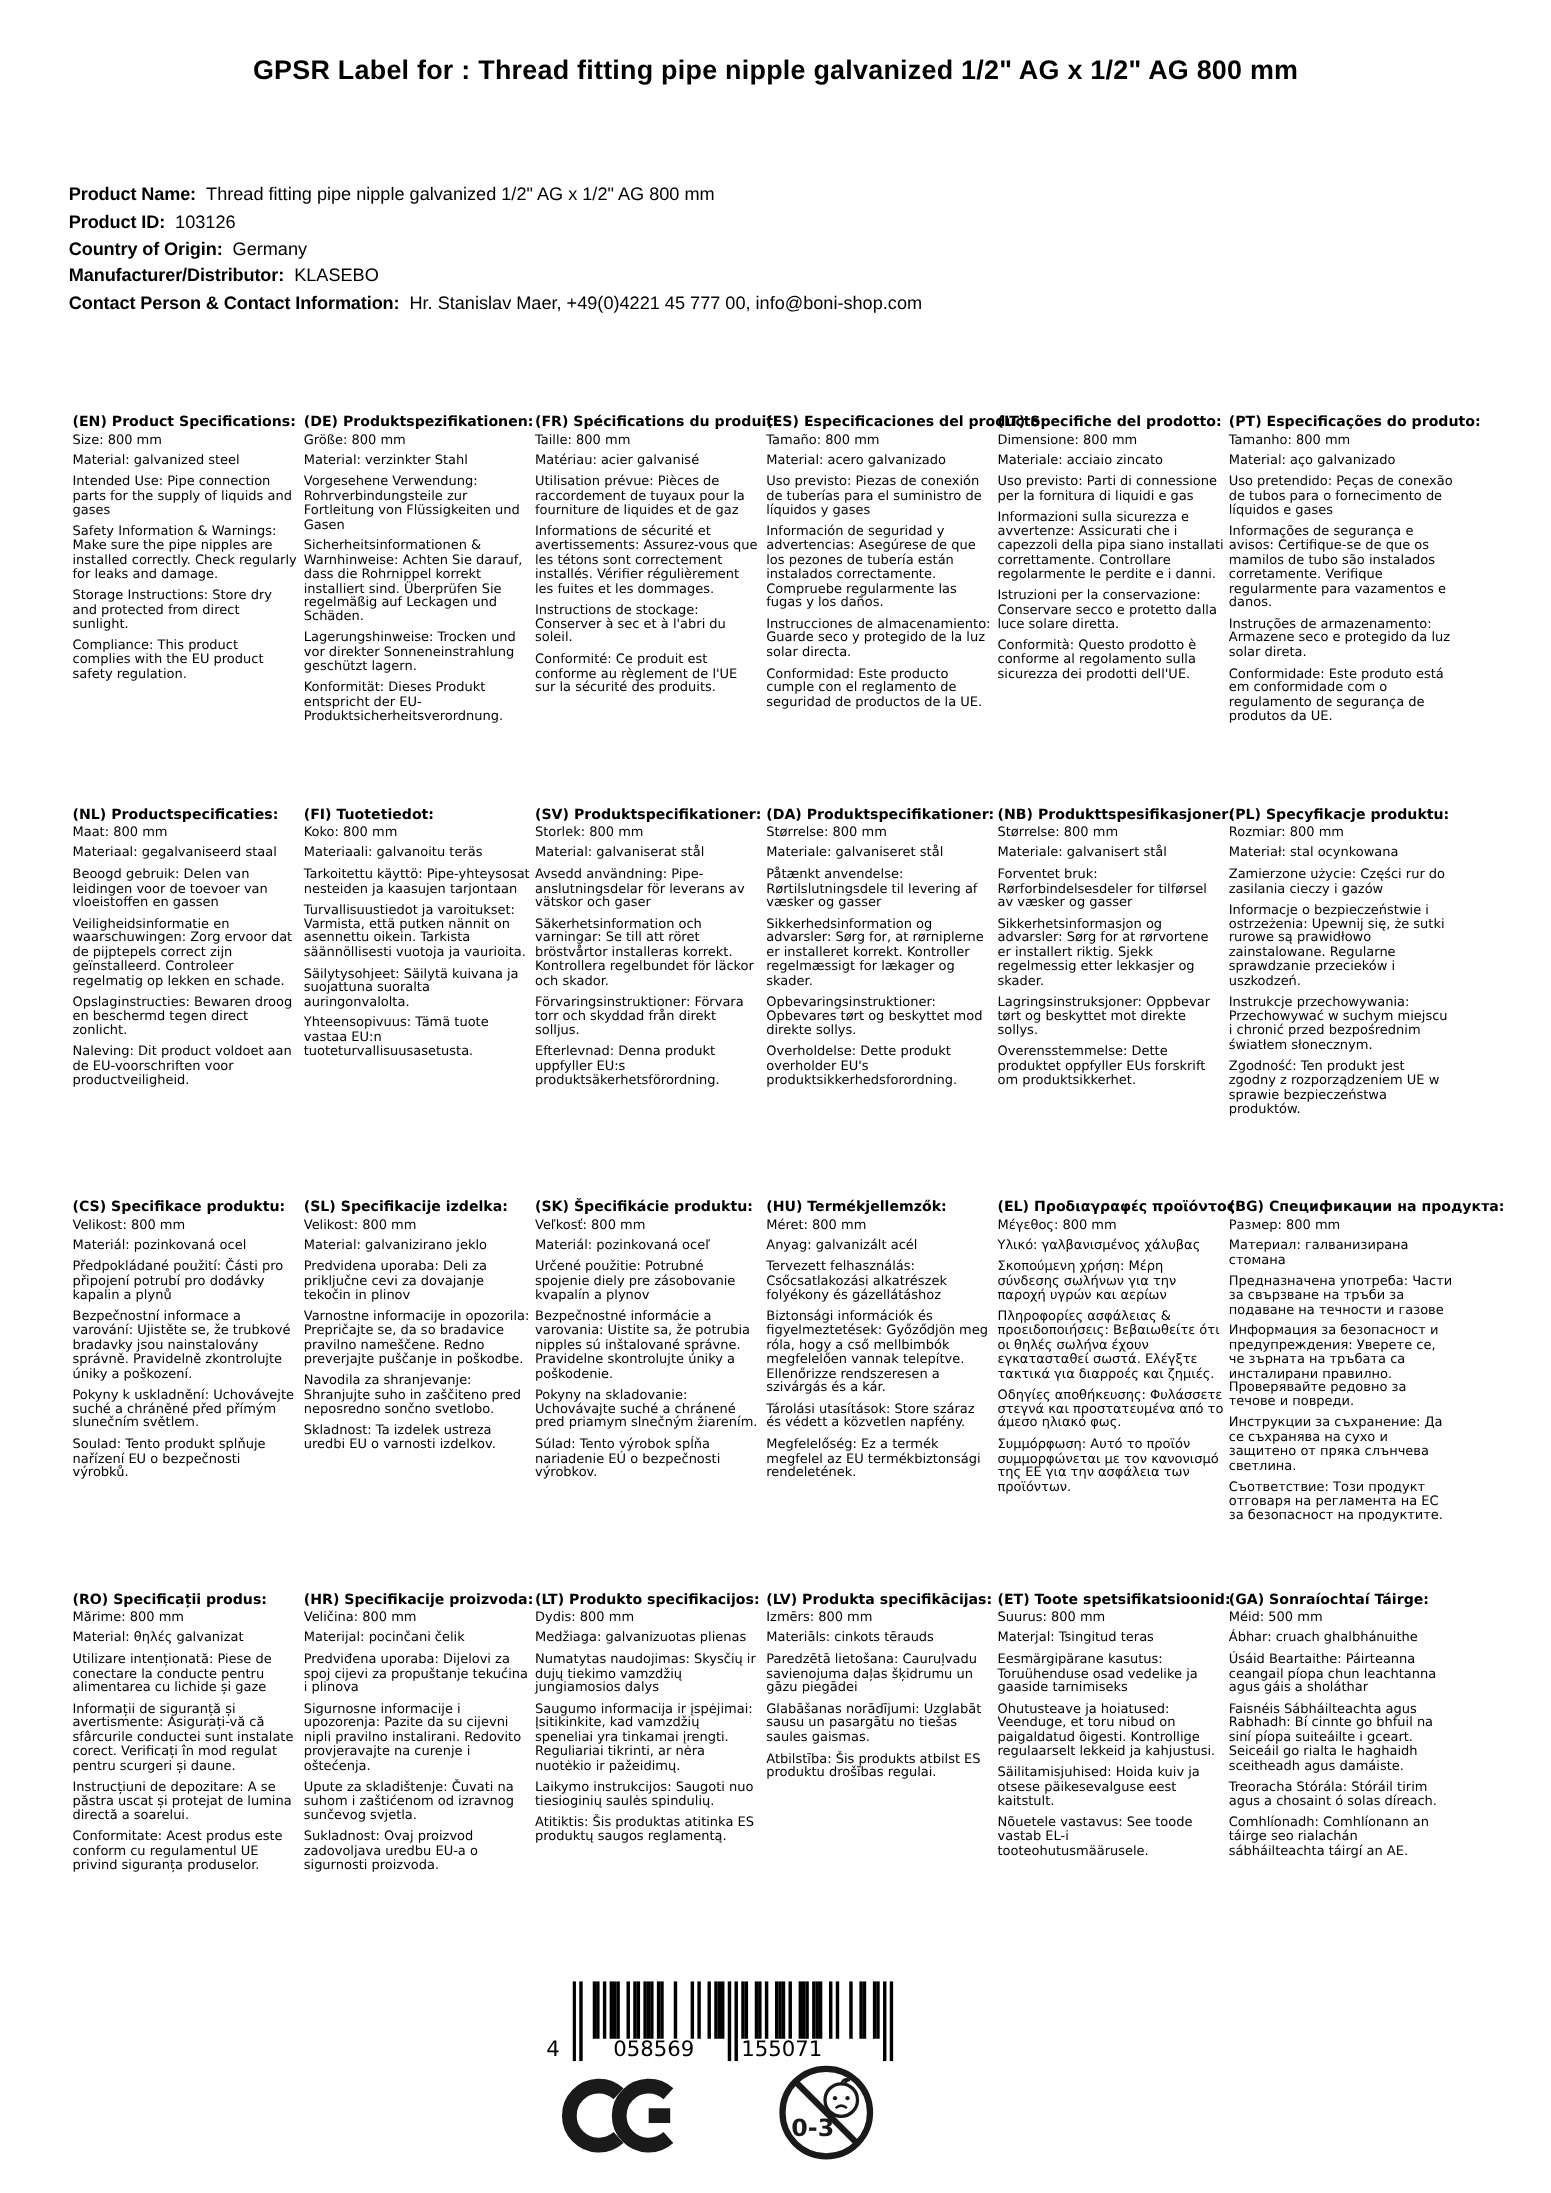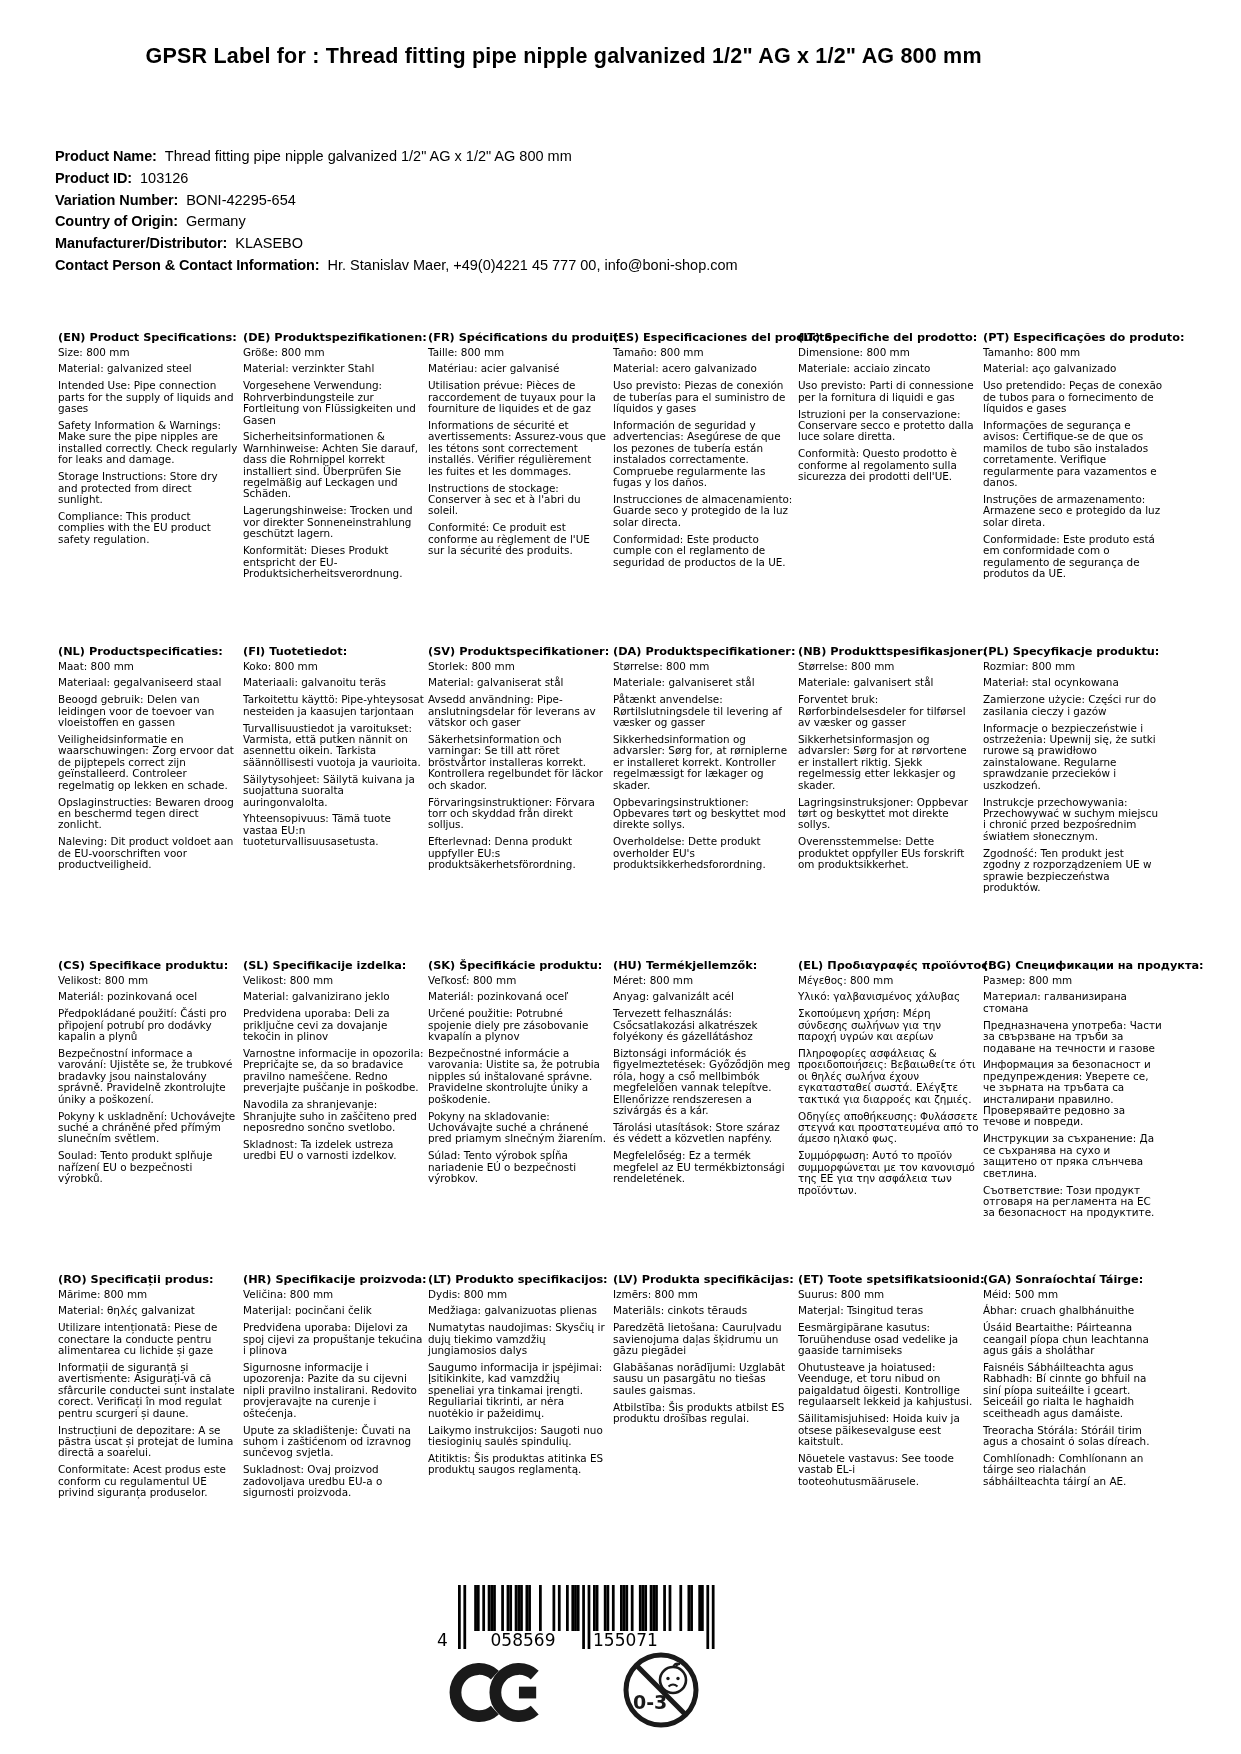--- a/index.html
+++ b/index.html
@@ -1,18 +1,18 @@
 <!DOCTYPE html>
 <html><head>
 <meta charset="utf-8">
 <style>
   html,body{margin:0;padding:0;}
   body{width:1241px;height:1754px;background:#ffffff;position:relative;color:#000;overflow:hidden;}
   .title-wrap{position:absolute;top:42px;left:0;width:100%;display:flex;justify-content:center;}
-  .title-wrap h1{margin:0;width:950px;font-family:"Liberation Sans",sans-serif;font-weight:bold;font-size:21.5px;line-height:28px;letter-spacing:.2px;}
+  .title-wrap h1{margin:0;width:950px;text-align:center;font-family:"Liberation Sans",sans-serif;font-weight:bold;font-size:21.5px;line-height:28px;letter-spacing:.2px;}
   .product-info{position:absolute;left:55px;top:146px;font-family:"Liberation Sans",sans-serif;font-size:14.5px;line-height:21.8px;}
   .info-row{white-space:nowrap;}
   .info-label{font-weight:bold;margin-right:8px;letter-spacing:-0.1px;}
   .spec-grid{position:absolute;left:58px;top:332px;display:grid;grid-template-columns:repeat(6,181px);column-gap:4px;grid-auto-rows:314px;font-family:"DejaVu Sans",sans-serif;}
   .spec-block{width:181px;}
   .spec-header{font-weight:bold;font-size:11.3px;line-height:12.5px;white-space:nowrap;margin:0 0 2px 0;}
   .spec-par{margin:0 0 5.5px 0;font-size:10.4px;line-height:11.4px;}
   .barcode{position:absolute;left:437px;top:1585px;width:290px;height:72px;}
   .barcode svg{position:absolute;left:21px;top:0;}
   .barcode svg rect{fill:#000;}
@@ -26,21 +26,20 @@
 </head>
 <body>
 
 <div class="title-wrap">
   <h1>GPSR Label for : Thread fitting pipe nipple galvanized 1/2" AG x 1/2" AG 800 mm</h1>
 </div>
 
 <div class="product-info">
     <div class="info-row"><span class="info-label">Product Name:</span><span class="info-value">Thread fitting pipe nipple galvanized 1/2" AG x 1/2" AG 800 mm</span></div>
     <div class="info-row"><span class="info-label">Product ID:</span><span class="info-value">103126</span></div>
-    <div class="info-row"><span class="info-label">Variation Number:</span><span class="info-value">BONI-42295-654</span></div>
     <div class="info-row"><span class="info-label">Country of Origin:</span><span class="info-value">Germany</span></div>
     <div class="info-row"><span class="info-label">Manufacturer/Distributor:</span><span class="info-value">KLASEBO</span></div>
     <div class="info-row"><span class="info-label">Contact Person &amp; Contact Information:</span><span class="info-value">Hr. Stanislav Maer, +49(0)4221 45 777 00, info@boni-shop.com</span></div>
   </div>
 
 <div class="spec-grid">
     <div class="spec-block">
       <div class="spec-header">(EN) Product Specifications:</div>
       <p class="spec-par">Size: 800 mm</p>
       <p class="spec-par">Material: galvanized steel</p>
@@ -74,20 +73,21 @@
       <p class="spec-par">Uso previsto: Piezas de conexión de tuberías para el suministro de líquidos y gases</p>
       <p class="spec-par">Información de seguridad y advertencias: Asegúrese de que los pezones de tubería están instalados correctamente. Compruebe regularmente las fugas y los daños.</p>
       <p class="spec-par">Instrucciones de almacenamiento: Guarde seco y protegido de la luz solar directa.</p>
       <p class="spec-par">Conformidad: Este producto cumple con el reglamento de seguridad de productos de la UE.</p>
     </div>
     <div class="spec-block">
       <div class="spec-header">(IT) Specifiche del prodotto:</div>
       <p class="spec-par">Dimensione: 800 mm</p>
       <p class="spec-par">Materiale: acciaio zincato</p>
       <p class="spec-par">Uso previsto: Parti di connessione per la fornitura di liquidi e gas</p>
+      <p class="spec-par">Informazioni sulla sicurezza e avvertenze: Assicurati che i capezzoli della pipa siano installati correttamente. Controllare regolarmente le perdite e i danni.</p>
       <p class="spec-par">Istruzioni per la conservazione: Conservare secco e protetto dalla luce solare diretta.</p>
       <p class="spec-par">Conformità: Questo prodotto è conforme al regolamento sulla sicurezza dei prodotti dell'UE.</p>
     </div>
     <div class="spec-block">
       <div class="spec-header">(PT) Especificações do produto:</div>
       <p class="spec-par">Tamanho: 800 mm</p>
       <p class="spec-par">Material: aço galvanizado</p>
       <p class="spec-par">Uso pretendido: Peças de conexão de tubos para o fornecimento de líquidos e gases</p>
       <p class="spec-par">Informações de segurança e avisos: Certifique-se de que os mamilos de tubo são instalados corretamente. Verifique regularmente para vazamentos e danos.</p>
       <p class="spec-par">Instruções de armazenamento: Armazene seco e protegido da luz solar direta.</p>

